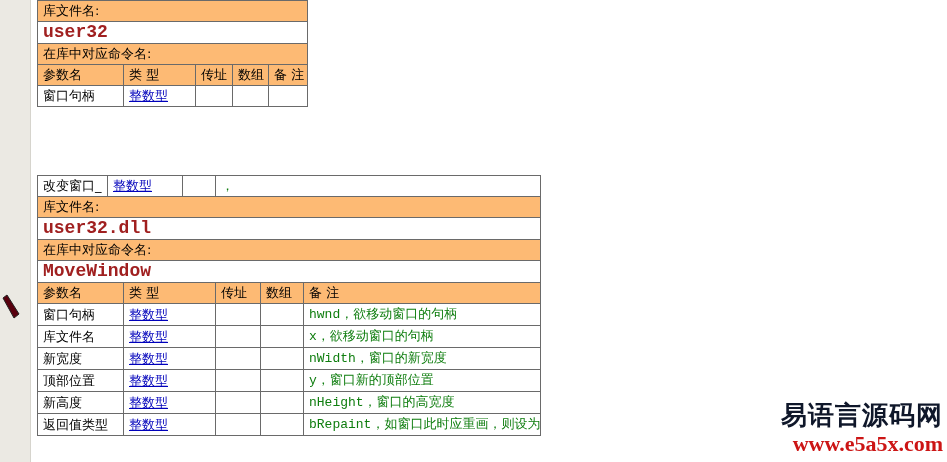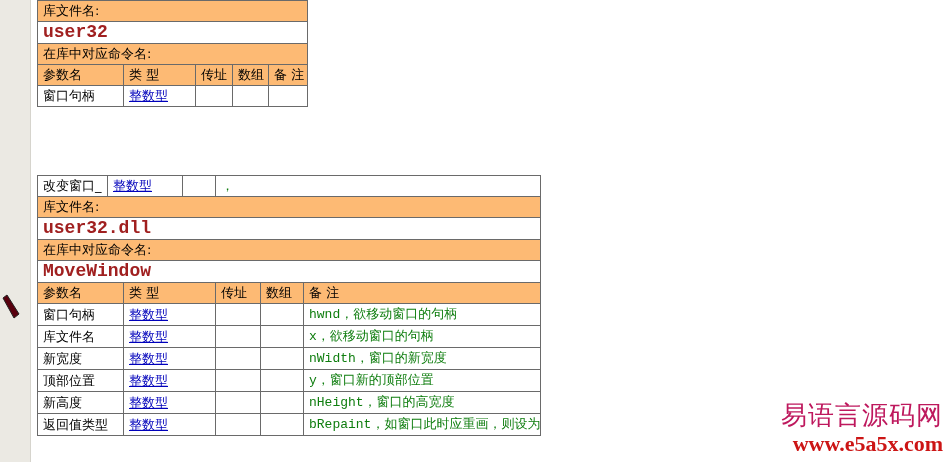--- a/index.html
+++ b/index.html
@@ -36,21 +36,21 @@
   .green{color:#0e7d0e;}
   .green-code{
     font-family:"Liberation Mono","DejaVu Sans Mono",monospace;
     color:#0e7d0e;font-size:13px;
   }
   .pen{position:absolute;left:1px;top:292px;}
   .wm{position:absolute;right:4px;text-align:right;line-height:1;}
   .wm-title{
     top:403px;
     font-family:"Liberation Serif","DejaVu Serif",serif;
-    font-weight:normal;font-size:26px;color:#be185d;letter-spacing:1px;margin-left:31px;
+    font-weight:bold;font-size:26px;color:#0f172a;letter-spacing:1px;margin-left:31px;
   }
   .wm-url{
     top:433px;
     font-family:"Liberation Serif","DejaVu Serif",serif;
     font-weight:bold;font-size:22px;color:#cc1515;
   }
 </style>
 </head>
 <body>
 

